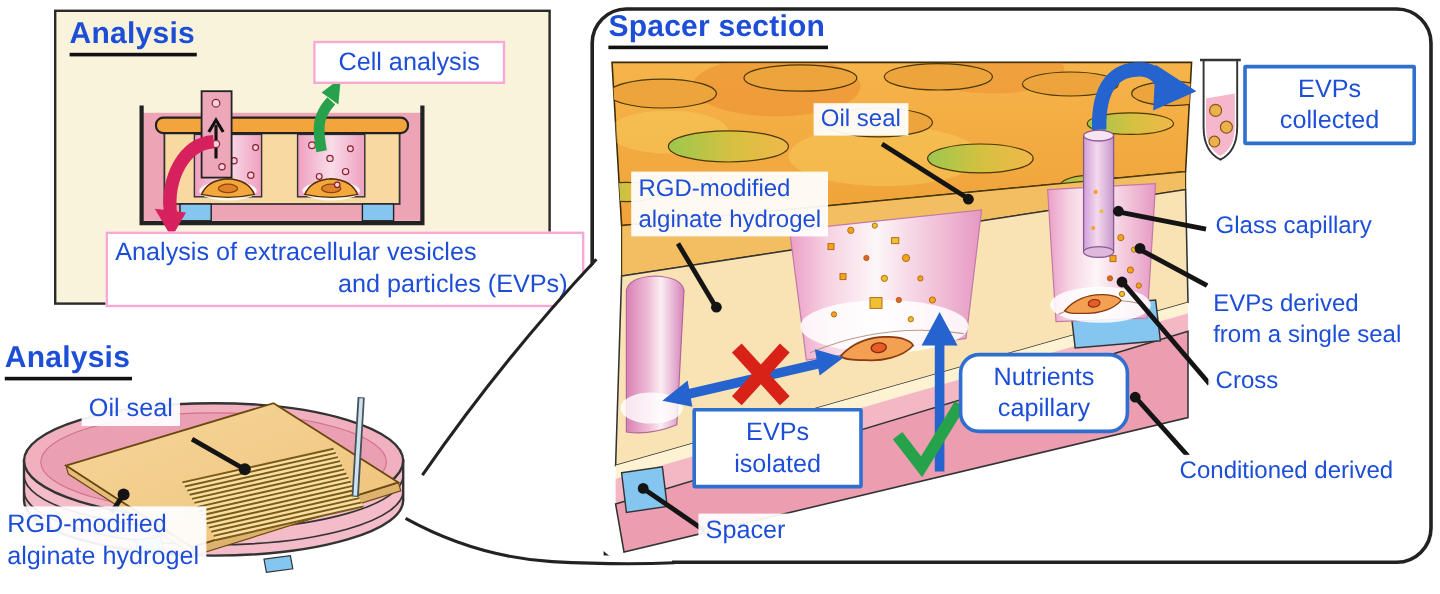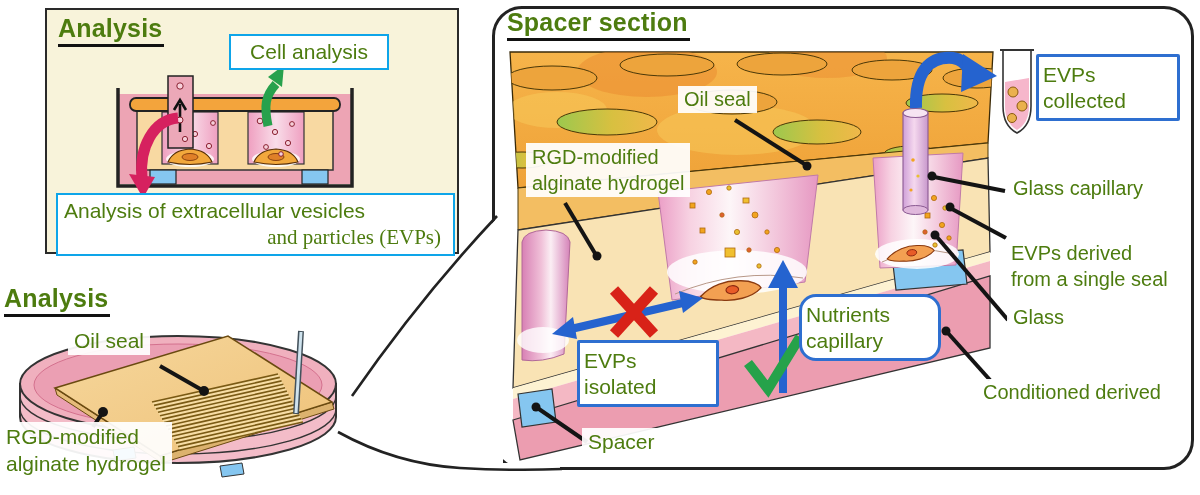--- a/index.html
+++ b/index.html
@@ -1,26 +1,26 @@
 <!DOCTYPE html>
 <html><head>
 <meta charset="utf-8">
 <style>
   html,body{margin:0;padding:0;background:#fff;}
   #stage{position:relative;width:1200px;height:495px;background:#ffffff;overflow:hidden;
-         font-family:"Liberation Sans", sans-serif;color:#4d7c0f;}
+         font-family:"Liberation Sans", sans-serif;color:#1d4ed8;}
   .abs{position:absolute;}
   .title{font-size:25px;font-weight:bold;display:inline-block;border-bottom:3px solid #111;
          padding:0 2px 1px 0;letter-spacing:0.2px;}
   .label{background:rgba(255,255,255,0.93);font-size:20px;line-height:1.25;padding:1px 6px;
          white-space:nowrap;}
   .label.big{font-size:21px;}
-  .tanbox{background:#ffffff;border:2px solid #0ea5e9;text-align:center;font-size:21px;
-          line-height:1.25;}
-  .bluebox{background:#ffffff;border:3.5px solid #2e6fd0;text-align:left;font-size:21px;
+  .tanbox{background:#ffffff;border:2px solid #f9a8d4;text-align:center;font-size:21px;
+          line-height:1.25;margin-left:32px;}
+  .bluebox{background:#ffffff;border:3.5px solid #2e6fd0;text-align:center;font-size:21px;
            line-height:1.22;padding:5px 4px;border-radius:2px;}
   .panel-analysis{background:#f8f3da;border:2.5px solid #2a2a2a;}
   .panel-cross{background:#ffffff;border:3px solid #222;border-radius:30px;}
   svg{display:block;}
 </style>
 </head>
 <body>
 
 <div id="stage">
 
@@ -158,21 +158,21 @@
     <g>
       <path d="M133,110 C108,112 94,140 97,170" fill="none" stroke="#d6215f" stroke-width="11"></path>
       <polygon points="84,166 110,169 98,190" fill="#d6215f"></polygon>
     </g>
   </svg>
 
   <div class="abs title" style="left:58px;top:14px;">Analysis</div>
   <div class="abs tanbox" style="left:229px;top:34px;width:148px;padding:3px 4px;">Cell analysis</div>
   <div class="abs tanbox" style="left:56px;top:193px;width:395px;padding:3px 0;">
     <div style="text-align:left;padding-left:6px;">Analysis of extracellular vesicles</div>
-    <div style="text-align:right;padding-right:12px;font-family:Liberation Serif, serif;">and particles (EVPs)</div>
+    <div style="text-align:right;padding-right:12px;">and particles (EVPs)</div>
   </div>
 
   <div class="abs title" style="left:4px;top:284px;">Analysis</div>
   <div class="abs label big" style="left:68px;top:327px;">Oil seal</div>
   <div class="abs label big" style="left:0px;top:422px;line-height:1.3;">
     <div>RGD-modified</div>
     <div>alginate hydrogel</div>
   </div>
 
   <div class="abs panel-cross" style="left:492px;top:6px;width:696px;height:458px;"></div>
@@ -367,21 +367,21 @@
     <div>collected</div>
   </div>
 
   <div class="abs label" style="left:1007px;top:175px;z-index:3;">Glass capillary</div>
 
   <div class="abs label" style="left:1005px;top:239px;z-index:3;line-height:1.3;">
     <div>EVPs derived</div>
     <div>from a single seal</div>
   </div>
 
-  <div class="abs label" style="left:1007px;top:304px;z-index:3;">Glass</div>
+  <div class="abs label" style="left:1007px;top:304px;z-index:3;">Cross</div>
 
   <div class="abs label" style="left:977px;top:379px;z-index:3;">Conditioned derived</div>
 
   <div class="abs bluebox" style="left:799px;top:294px;width:128px;z-index:3;border-radius:17px;">
     <div>Nutrients</div>
     <div>capillary</div>
   </div>
 
   <div class="abs bluebox" style="left:577px;top:340px;width:128px;z-index:3;">
     <div>EVPs</div>

